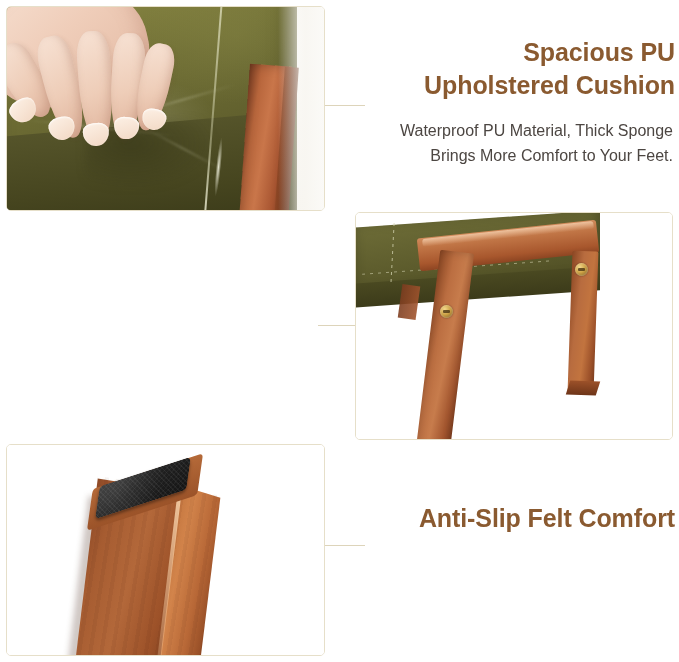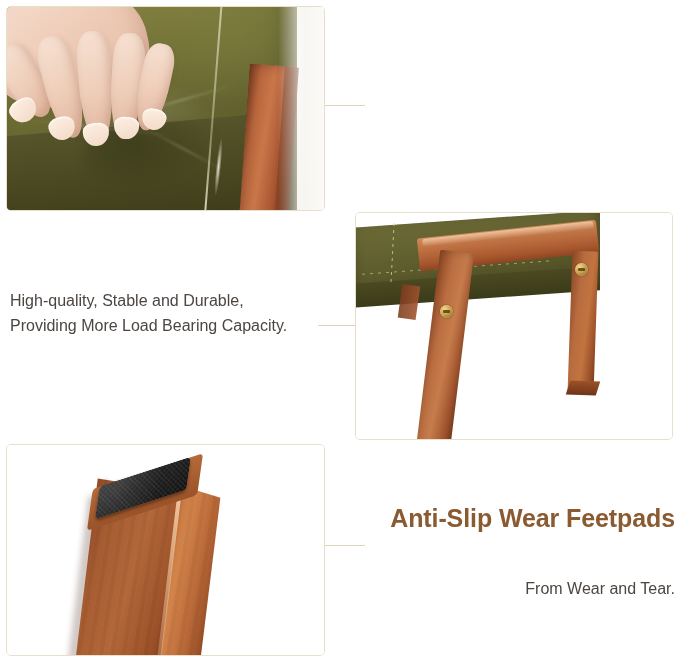--- a/index.html
+++ b/index.html
@@ -371,26 +371,32 @@
         <div class="nail" id="n5"></div>
       </div>
       <div class="p1-wood"></div>
       <div class="p1-wood-edge"></div>
       <div class="p1-shadow-right"></div>
     </div>
   </div>
 
   <div class="connector" id="conn-cushion"></div>
 
+  <div class="text-block" id="text-cushion">
+    <h2 class="headline">
+      <span>Spacious PU</span><br>
+      <span>Upholstered Cushion</span>
+    </h2>
+    <p class="subline">
+      <span>Waterproof PU Material, Thick Sponge</span><br>
+      <span>Brings More Comfort to Your Feet.</span>
+    </p>
+  </div>
 
   <div class="text-block" id="text-frame">
-    <p class="subline">
-      <span>High-quality, Stable and Durable,</span><br>
-      <span>Providing More Load Bearing Capacity.</span>
-    </p>
   </div>
 
   <div class="connector" id="conn-frame"></div>
 
   <div class="panel" id="panel-frame">
     <div class="panel-inner">
       <div class="p2-bg"></div>
       <div class="p2-cushion"></div>
       <div class="p2-cushion-lip"></div>
       <div class="p2-stitch"></div>
@@ -416,20 +422,19 @@
       <div class="p3-edge-hi"></div>
       <div class="p3-leg-top"></div>
       <div class="p3-felt"></div>
       <div class="p3-felt-tex"></div>
     </div>
   </div>
 
   <div class="connector" id="conn-feetpad"></div>
 
   <div class="text-block" id="text-feetpad">
-    <h2 class="headline">Anti-Slip Wear Feetpads</h2>
+    <h2 class="headline">Anti-Slip Felt Comfort</h2>
     <p class="subline">
       <br>
-      <span>From Wear and Tear.</span>
     </p>
   </div>
 
 </div>
 
 </body></html>

